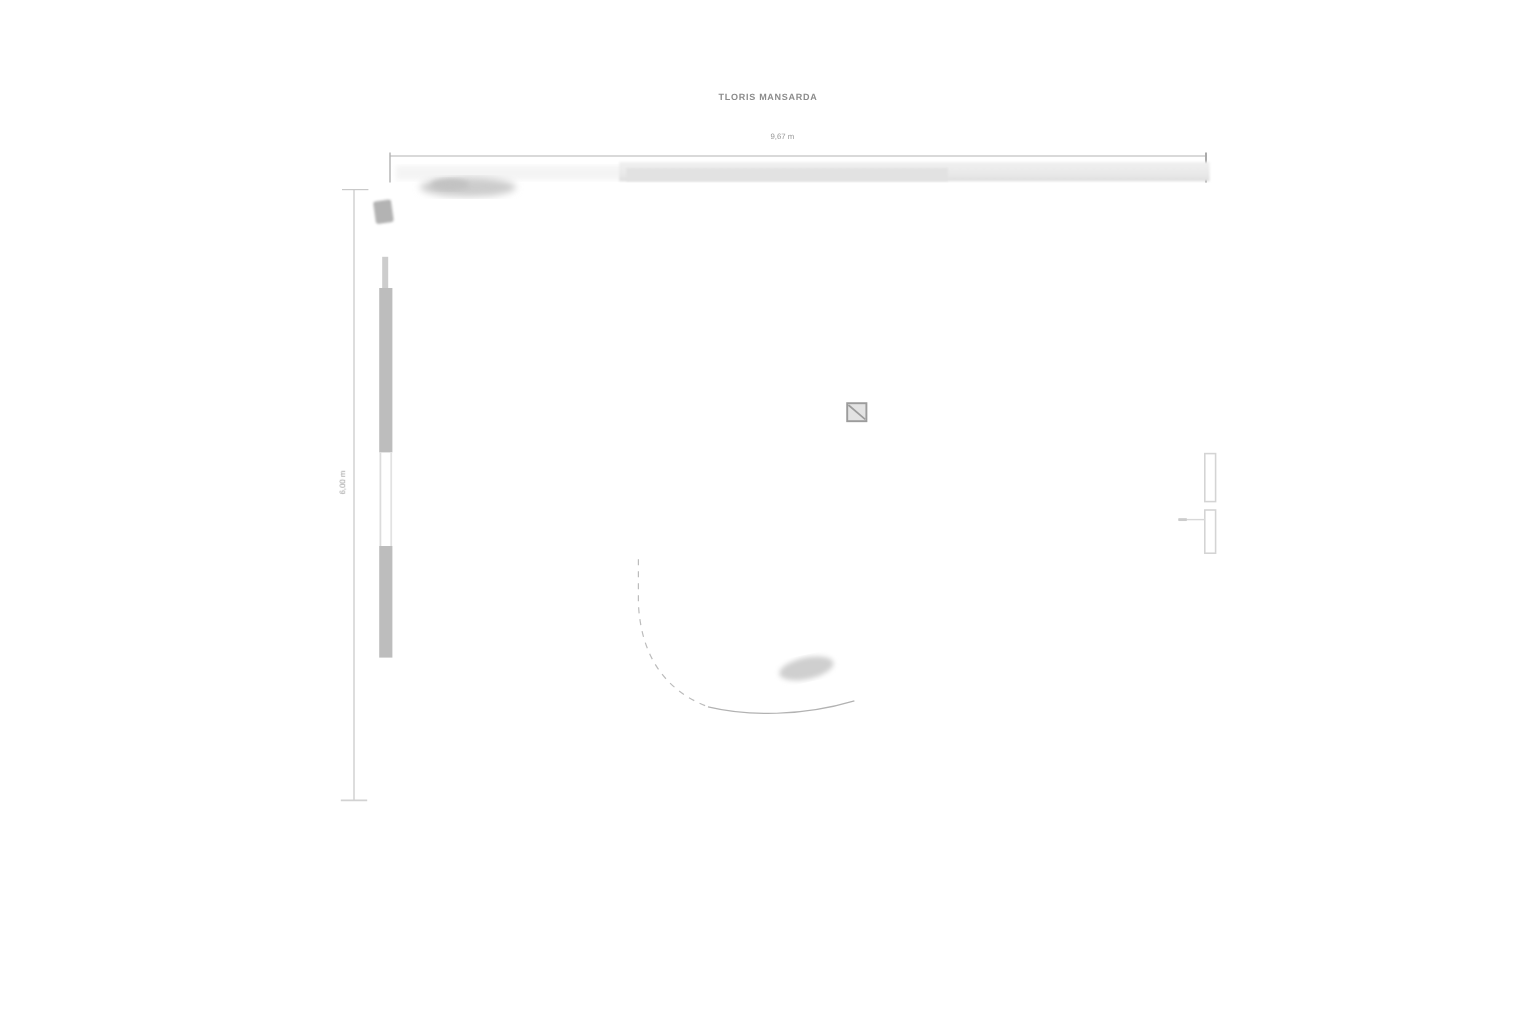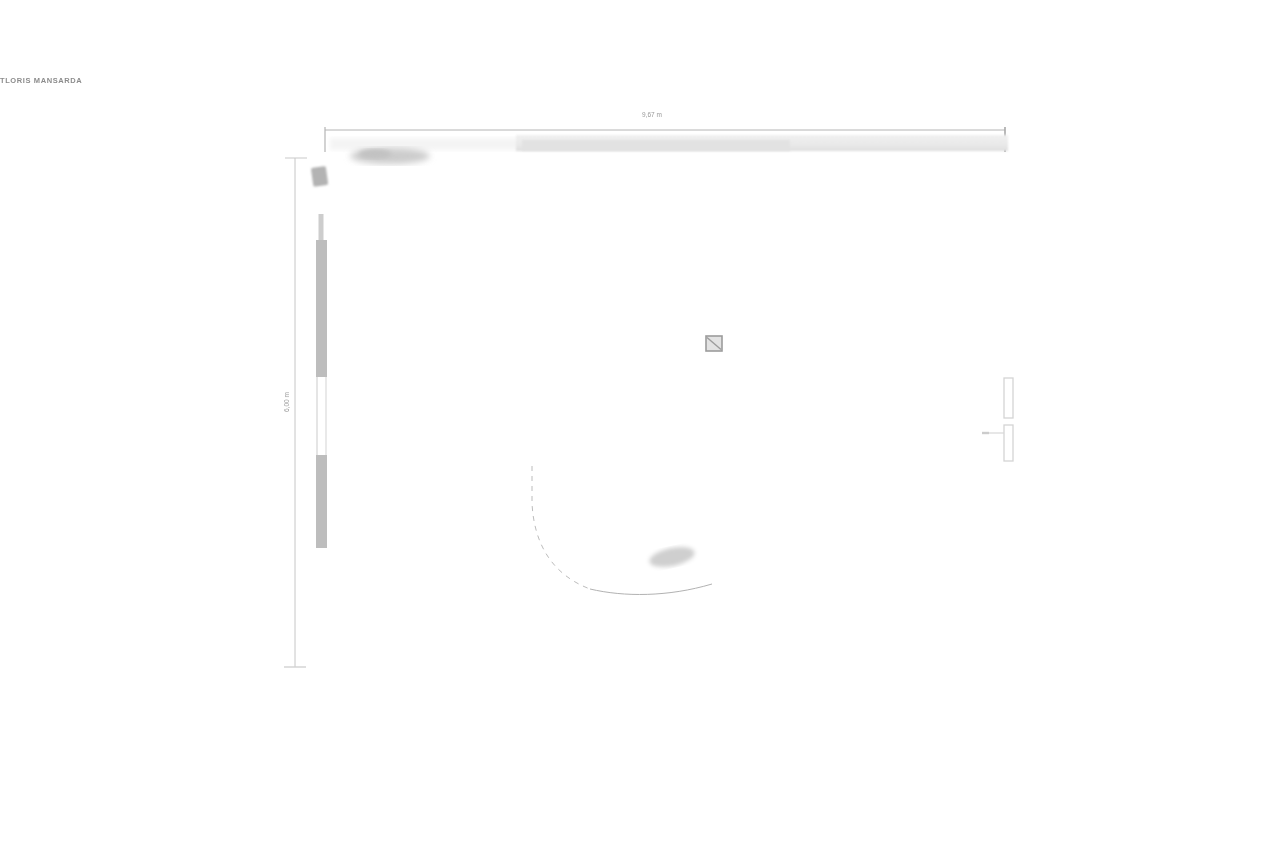--- a/index.html
+++ b/index.html
@@ -15,21 +15,21 @@
     position: relative;
     width: 1280px;
     height: 841px;
     background: #ffffff;
   }
   .drawing-title {
     position: absolute;
     left: 0;
     right: 0;
     top: 76px;
-    text-align: left;
+    text-align: center;
     font-size: 7.5px;
     font-weight: bold;
     color: #8c8c8c;
     letter-spacing: 0.6px;
     filter: blur(0.45px);
     user-select: none;
   }
   .dim-label-top {
     position: absolute;
     left: 612px;

